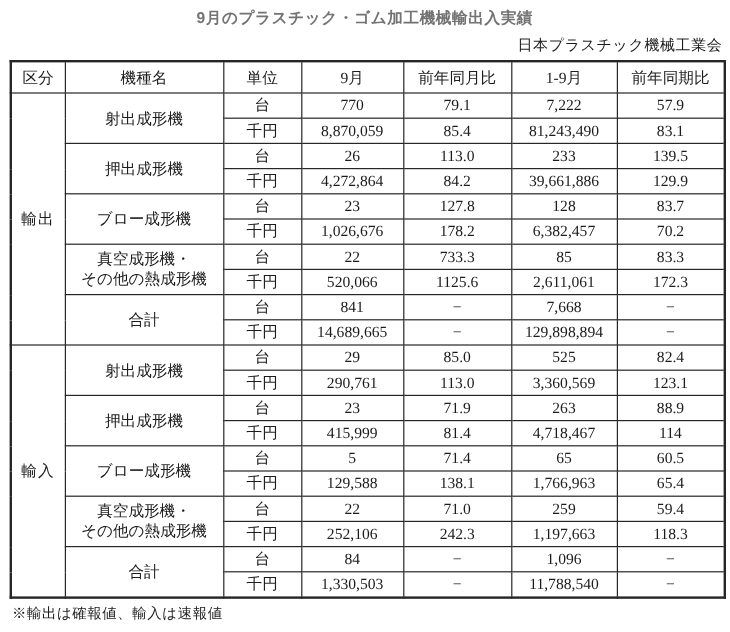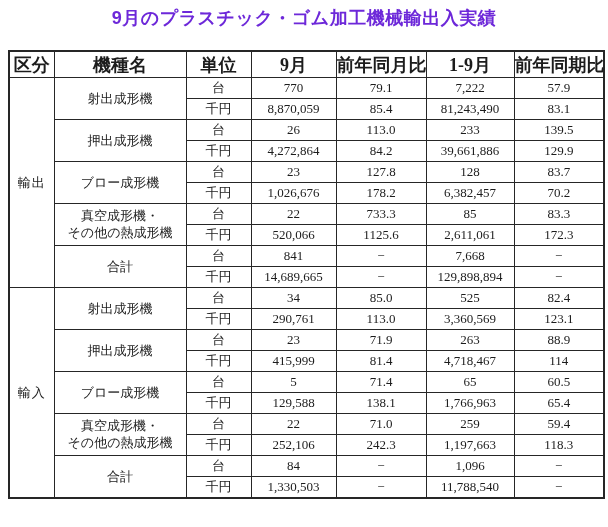--- a/index.html
+++ b/index.html
@@ -17,23 +17,23 @@
     overflow: hidden;
   }
   .doc-title {
     position: absolute;
     top: 6px;
     left: 0;
     width: 608px;
     text-align: center;
     font-family: "Liberation Sans", "DejaVu Sans", sans-serif;
     font-weight: bold;
-    font-size: 18px;
+    font-size: 13px;
     letter-spacing: 0.5px;
-    color: #6d28d9;
+    color: #737373;
   }
   .doc-subtitle {
     position: absolute;
     top: 30px;
     right: 6px;
     font-size: 12.5px;
     letter-spacing: 0.5px;
     color: #1c1c1c;
   }
   table.stats {
@@ -52,22 +52,21 @@
     vertical-align: middle;
     padding: 0;
     font-weight: normal;
     font-size: 13px;
     color: #1c1c1c;
     overflow: hidden;
     white-space: nowrap;
   }
   table.stats th {
     height: 25px;
-    font-size: 18px;
-    font-weight: bold;
+    font-size: 13px;
   }
   table.stats td {
     height: 20px;
   }
   td.cat {
     font-size: 13.5px;
     letter-spacing: 1px;
   }
   td.machine {
     font-size: 13px;
@@ -83,20 +82,21 @@
     letter-spacing: 0.5px;
     color: #1c1c1c;
   }
 </style>
 </head>
 <body>
 
 <div class="page">
 
   <div class="doc-title">9月のプラスチック・ゴム加工機械輸出入実績</div>
+  <div class="doc-subtitle">日本プラスチック機械工業会</div>
 
   <table class="stats">
     <colgroup>
       <col style="width:45px">
       <col style="width:132px">
       <col style="width:65px">
       <col style="width:85px">
       <col style="width:90px">
       <col style="width:88px">
       <col style="width:90px">
@@ -191,21 +191,21 @@
         <td>14,689,665</td>
         <td>−</td>
         <td>129,898,894</td>
         <td>−</td>
       </tr>
 
       <tr>
         <td class="cat" rowspan="10">輸入</td>
         <td class="machine" rowspan="2">射出成形機</td>
         <td>台</td>
-        <td>34</td>
+        <td>29</td>
         <td>85.0</td>
         <td>525</td>
         <td>82.4</td>
       </tr>
       <tr>
         <td>千円</td>
         <td>290,761</td>
         <td>113.0</td>
         <td>3,360,569</td>
         <td>123.1</td>
@@ -269,14 +269,15 @@
       <tr>
         <td>千円</td>
         <td>1,330,503</td>
         <td>−</td>
         <td>11,788,540</td>
         <td>−</td>
       </tr>
     </tbody>
   </table>
 
+  <div class="footnote">※輸出は確報値、輸入は速報値</div>
 
 </div>
 
 </body></html>

